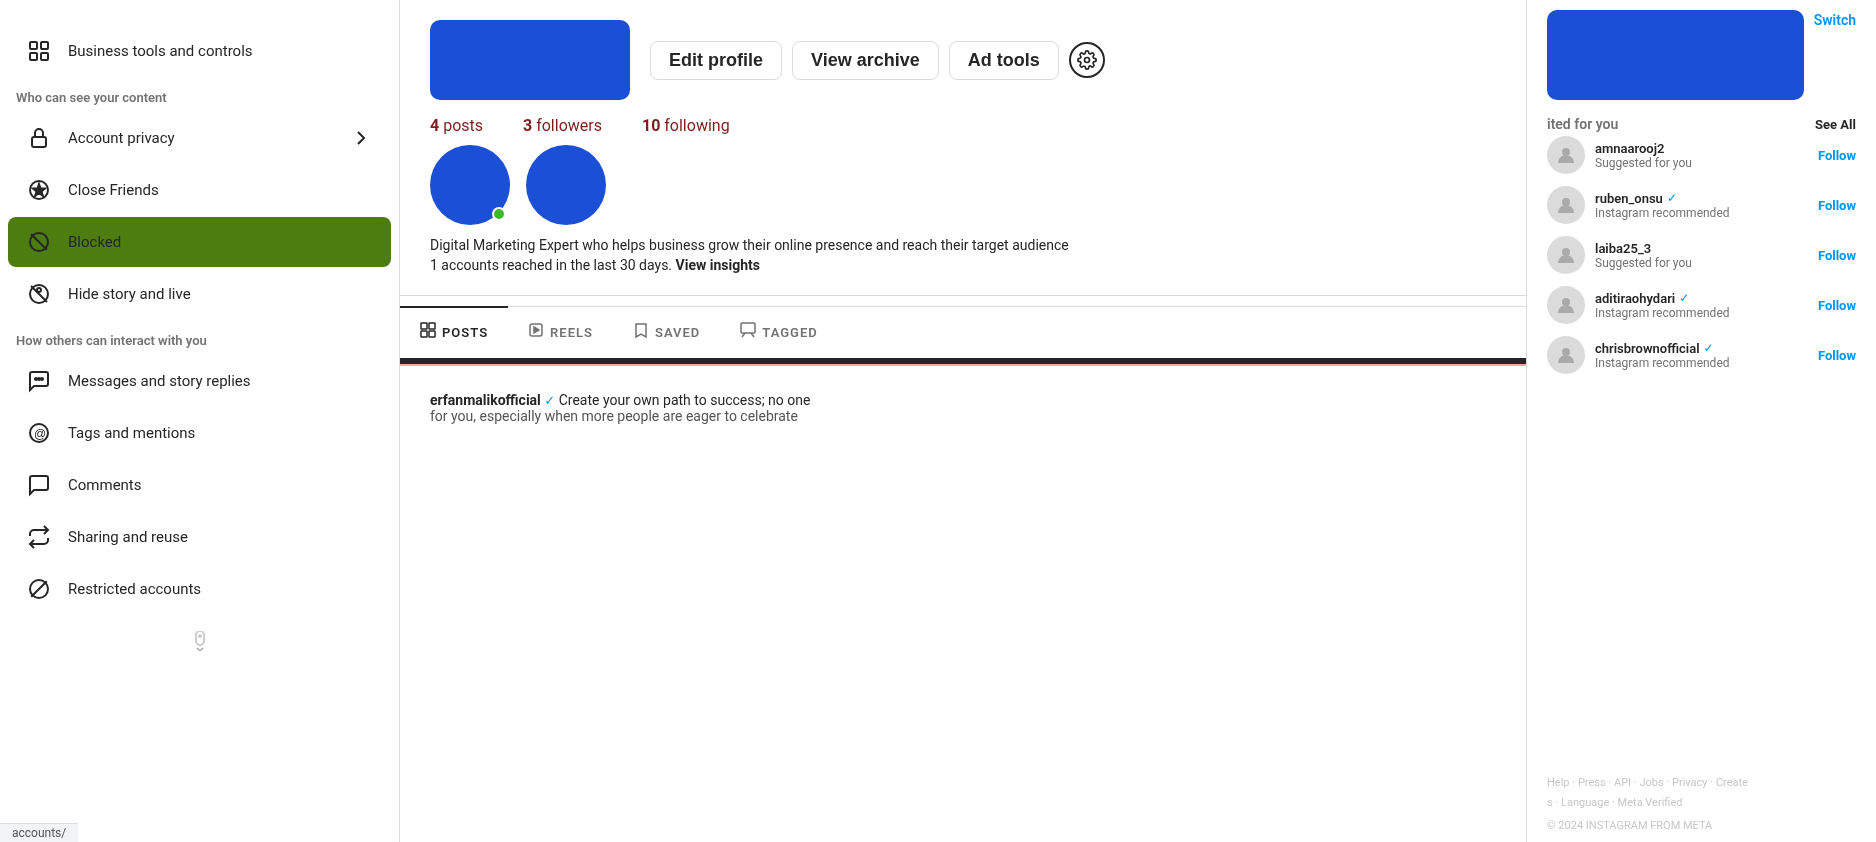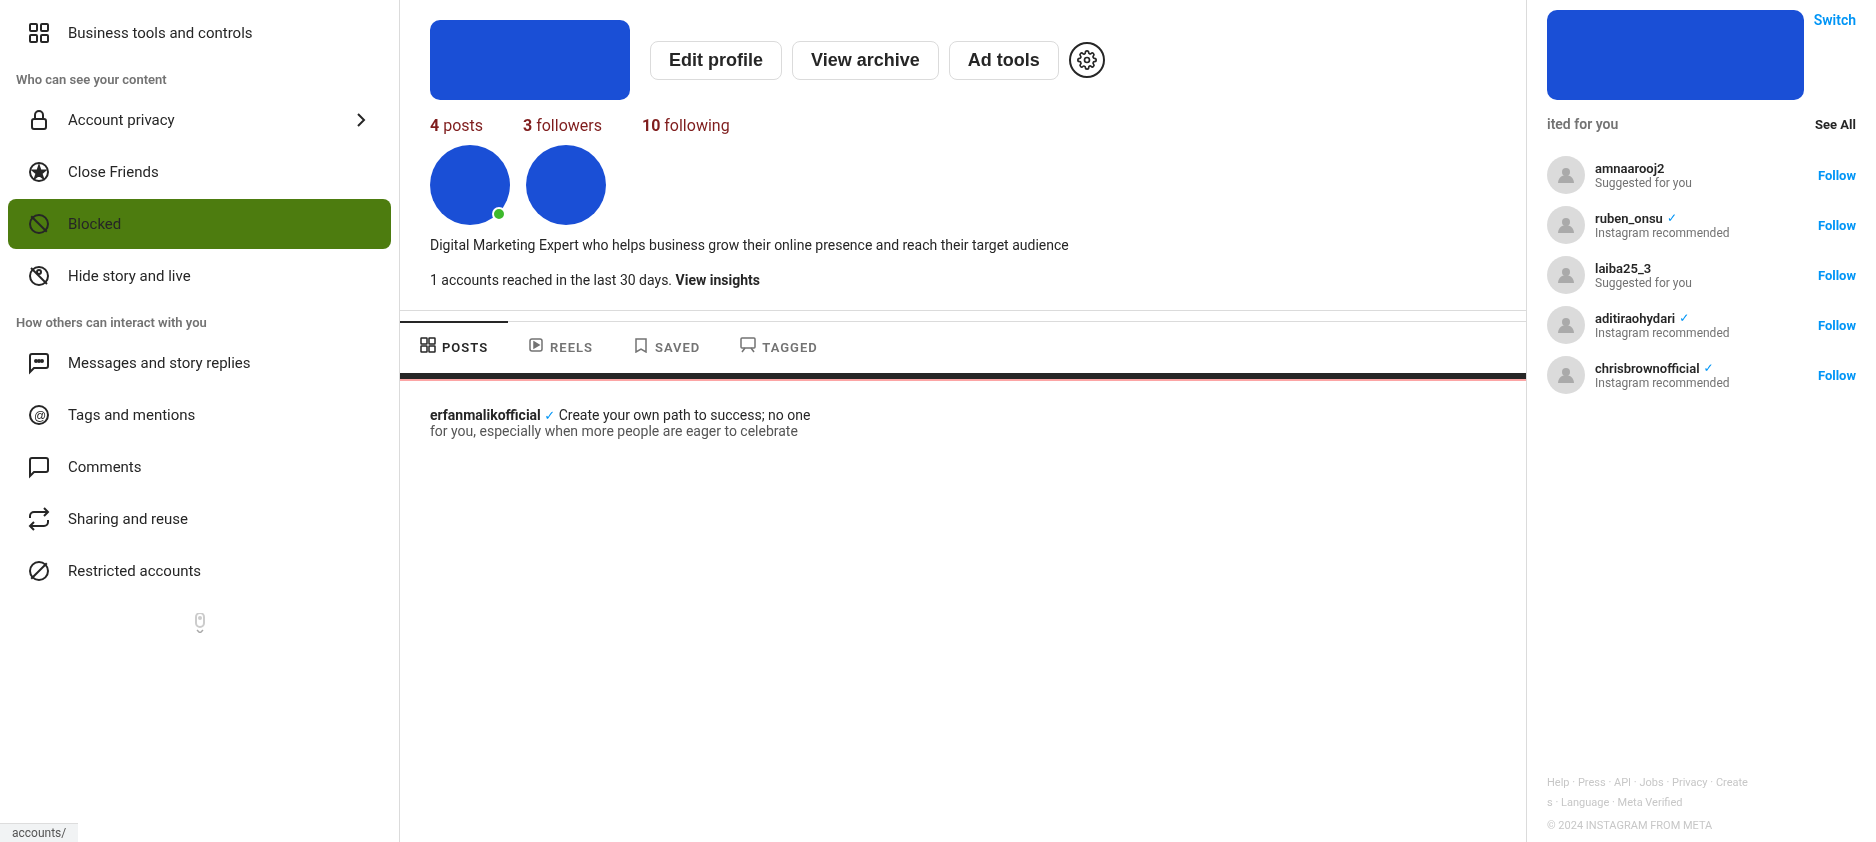--- a/index.html
+++ b/index.html
@@ -10,21 +10,21 @@
       width: 1876px;
       min-height: 842px;
       overflow: hidden;
     }
 
     
     .sidebar {
       width: 400px;
       min-width: 400px;
       border-right: 1px solid #dbdbdb;
-      padding: 6px 0;
+      padding: 24px 0;
       overflow-y: auto;
       position: relative;
     }
 
     .sidebar-section-label {
       font-size: 13px;
       color: #737373;
       font-weight: 600;
       padding: 12px 16px 6px 16px;
     }
@@ -168,21 +168,21 @@
       height: 14px;
       background: #3db92c;
       border-radius: 50%;
       border: 2px solid #fff;
     }
 
     .profile-bio {
       font-size: 14px;
       color: #262626;
       line-height: 1.5;
-      margin-bottom: 16px;
+      margin-bottom: 1px;
     }
 
     .profile-insights {
       font-size: 14px;
       color: #262626;
       margin-bottom: 12px;
     }
     .profile-insights strong {
       font-weight: 700;
     }
@@ -266,21 +266,21 @@
       font-weight: 600;
       color: #0095f6;
       cursor: pointer;
       margin-bottom: 6px;
     }
 
     .suggested-label {
       display: flex;
       justify-content: space-between;
       align-items: center;
-      margin-bottom: 24px;
+      margin-bottom: 4px;
     }
     .suggested-label span:first-child {
       font-size: 14px;
       font-weight: 600;
       color: #737373;
     }
     .see-all-btn {
       font-size: 13px;
       font-weight: 700;
       color: #262626;

